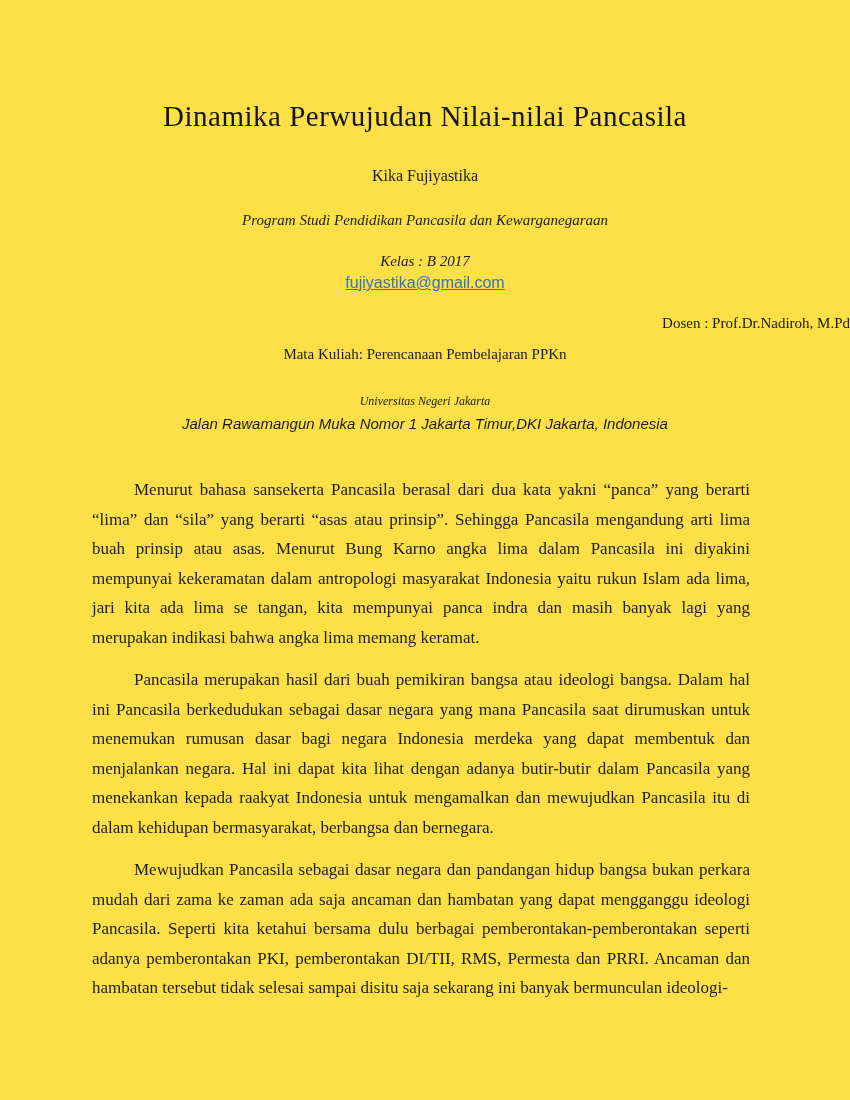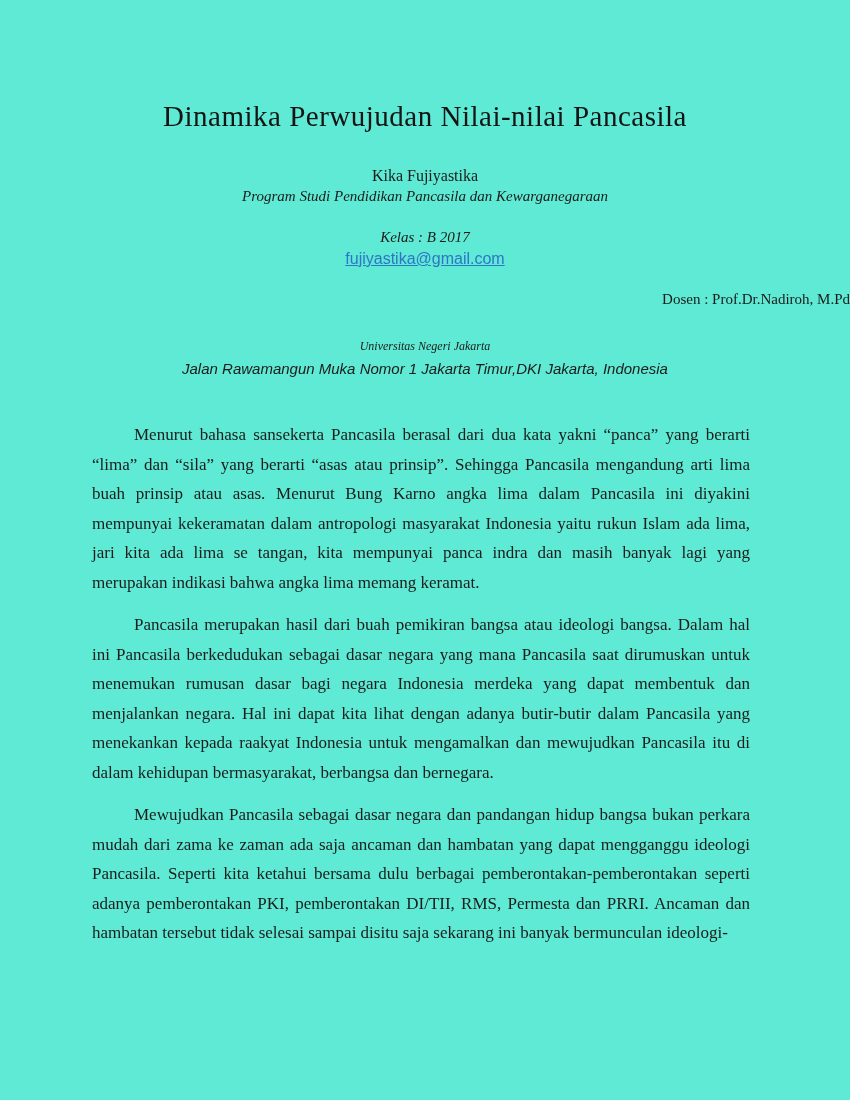--- a/index.html
+++ b/index.html
@@ -5,21 +5,21 @@
   html, body {
     margin: 0;
     padding: 0;
     background: #ffffff;
   }
   .page {
     position: relative;
     width: 850px;
     height: 1100px;
     margin: 0 auto;
-    background: #5eead4;
+    background: #fde047;
     overflow: hidden;
     font-family: "Liberation Serif", serif;
     color: #1b1b1b;
   }
   .header {
     text-align: center;
   }
   .doc-title {
     padding-top: 98px;
     font-size: 29px;
@@ -27,20 +27,21 @@
     font-weight: 400;
     color: #141414;
     letter-spacing: 0.5px;
   }
   .author {
     margin-top: 32px;
     font-size: 16px;
     line-height: 20px;
   }
   .program {
+    margin-top: 24px;
     font-size: 15px;
     line-height: 20px;
     font-style: italic;
   }
   .kelas {
     margin-top: 21px;
     font-size: 15px;
     line-height: 20px;
     font-style: italic;
   }
@@ -104,20 +105,21 @@
     <div class="program">Program Studi Pendidikan Pancasila dan Kewarganegaraan</div>
 
     <div class="kelas">Kelas : B 2017</div>
 
     <div class="email-line">
       <a class="email-link">fujiyastika@gmail.com</a>
     </div>
 
     <div class="dosen">Dosen : Prof.Dr.Nadiroh, M.Pd</div>
 
+    <div class="mata-kuliah">Mata Kuliah: Perencanaan Pembelajaran PPKn</div>
 
     <div class="universitas">Universitas Negeri Jakarta</div>
 
     <div class="address">Jalan Rawamangun Muka Nomor 1 Jakarta Timur,DKI Jakarta, Indonesia</div>
   </div>
 
   <div class="content">
     <p>Menurut bahasa sansekerta Pancasila berasal dari dua kata yakni “panca” yang berarti “lima” dan “sila” yang berarti “asas atau prinsip”. Sehingga Pancasila mengandung arti lima buah prinsip atau asas. Menurut Bung Karno angka lima dalam Pancasila ini diyakini mempunyai kekeramatan dalam antropologi masyarakat Indonesia yaitu rukun Islam ada lima, jari kita ada lima se tangan, kita mempunyai panca indra dan masih banyak lagi yang merupakan indikasi bahwa angka lima memang keramat.</p>
     <p>Pancasila merupakan hasil dari buah pemikiran bangsa atau ideologi bangsa. Dalam hal ini Pancasila berkedudukan sebagai dasar negara yang mana Pancasila saat dirumuskan untuk menemukan rumusan dasar bagi negara Indonesia merdeka yang dapat membentuk dan menjalankan negara. Hal ini dapat kita lihat dengan adanya butir-butir dalam Pancasila yang menekankan kepada raakyat Indonesia untuk mengamalkan dan mewujudkan Pancasila itu di dalam kehidupan  bermasyarakat, berbangsa dan bernegara.</p>
     <p>Mewujudkan Pancasila sebagai dasar negara dan pandangan hidup bangsa bukan perkara mudah dari zama ke zaman ada saja ancaman dan hambatan yang dapat mengganggu ideologi Pancasila. Seperti kita ketahui bersama dulu berbagai pemberontakan-pemberontakan seperti adanya pemberontakan PKI, pemberontakan DI/TII, RMS, Permesta dan PRRI.  Ancaman dan hambatan tersebut tidak selesai sampai disitu saja sekarang ini banyak bermunculan ideologi-</p>

